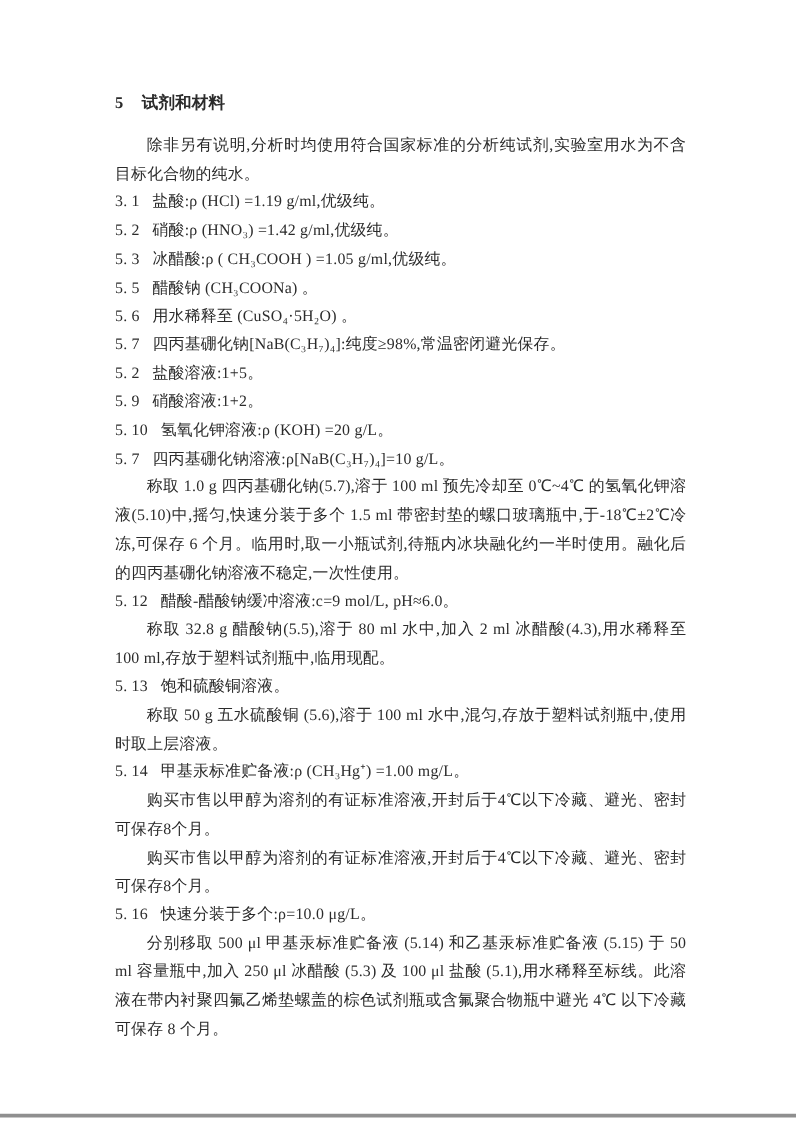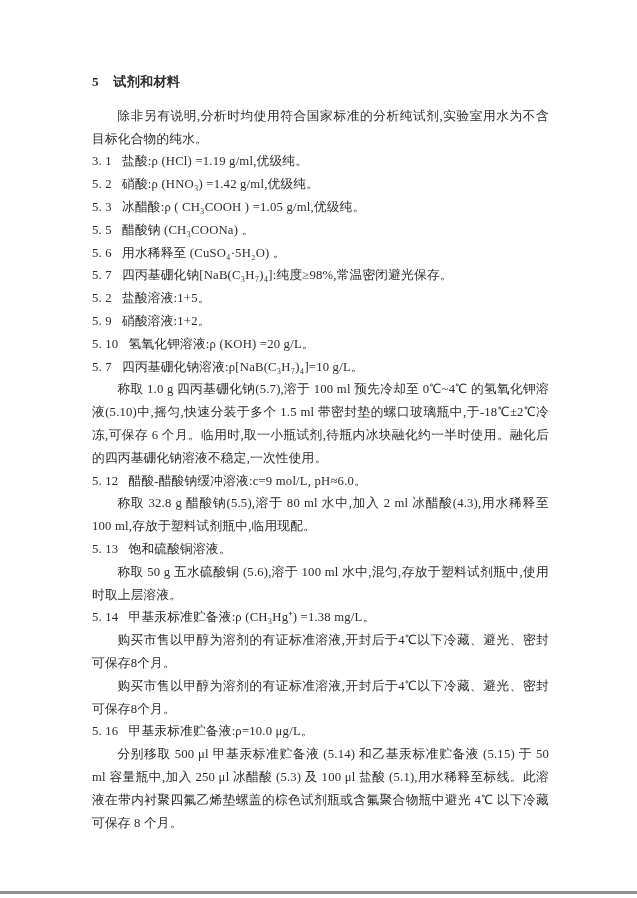--- a/index.html
+++ b/index.html
@@ -75,21 +75,21 @@
       <div class="item"><span class="num">5. 7</span><span>四丙基硼化钠[NaB(C₃H₇)₄]:纯度≥98%,常温密闭避光保存。</span></div>
       <div class="item"><span class="num">5. 2</span><span>盐酸溶液:1+5。</span></div>
       <div class="item"><span class="num">5. 9</span><span>硝酸溶液:1+2。</span></div>
       <div class="item"><span class="num">5. 10</span><span>氢氧化钾溶液:ρ (KOH) =20 g/L。</span></div>
       <div class="item"><span class="num">5. 7</span><span>四丙基硼化钠溶液:ρ[NaB(C₃H₇)₄]=10 g/L。</span></div>
       <div class="para">称取 1.0 g 四丙基硼化钠(5.7),溶于 100 ml 预先冷却至 0℃~4℃ 的氢氧化钾溶液(5.10)中,摇匀,快速分装于多个 1.5 ml 带密封垫的螺口玻璃瓶中,于-18℃±2℃冷冻,可保存 6 个月。临用时,取一小瓶试剂,待瓶内冰块融化约一半时使用。融化后的四丙基硼化钠溶液不稳定,一次性使用。</div>
       <div class="item"><span class="num">5. 12</span><span>醋酸-醋酸钠缓冲溶液:c=9 mol/L, pH≈6.0。</span></div>
       <div class="para">称取 32.8 g 醋酸钠(5.5),溶于 80 ml 水中,加入 2 ml 冰醋酸(4.3),用水稀释至 100 ml,存放于塑料试剂瓶中,临用现配。</div>
       <div class="item"><span class="num">5. 13</span><span>饱和硫酸铜溶液。</span></div>
       <div class="para">称取 50 g 五水硫酸铜 (5.6),溶于 100 ml 水中,混匀,存放于塑料试剂瓶中,使用时取上层溶液。</div>
-      <div class="item"><span class="num">5. 14</span><span>甲基汞标准贮备液:ρ (CH₃Hg⁺) =1.38 mg/L。</span></div>
+      <div class="item"><span class="num">5. 14</span><span>甲基汞标准贮备液:ρ (CH₃Hg⁺) =1.00 mg/L。</span></div>
       <div class="para">购买市售以甲醇为溶剂的有证标准溶液,开封后于4℃以下冷藏、避光、密封可保存8个月。</div>
       <div class="para">购买市售以甲醇为溶剂的有证标准溶液,开封后于4℃以下冷藏、避光、密封可保存8个月。</div>
-      <div class="item"><span class="num">5. 16</span><span>甲基汞标准贮备液:ρ=10.0 μg/L。</span></div>
+      <div class="item"><span class="num">5. 16</span><span>快速分装于多个:ρ=10.0 μg/L。</span></div>
       <div class="para">分别移取 500 μl 甲基汞标准贮备液 (5.14) 和乙基汞标准贮备液 (5.15) 于 50 ml 容量瓶中,加入 250 μl 冰醋酸 (5.3) 及 100 μl 盐酸 (5.1),用水稀释至标线。此溶液在带内衬聚四氟乙烯垫螺盖的棕色试剂瓶或含氟聚合物瓶中避光 4℃ 以下冷藏可保存 8 个月。</div>
     </div>
   <div class="scan-edge-right"></div>
   <div class="scan-edge-bottom"></div>
 </div>
 
 </body></html>

